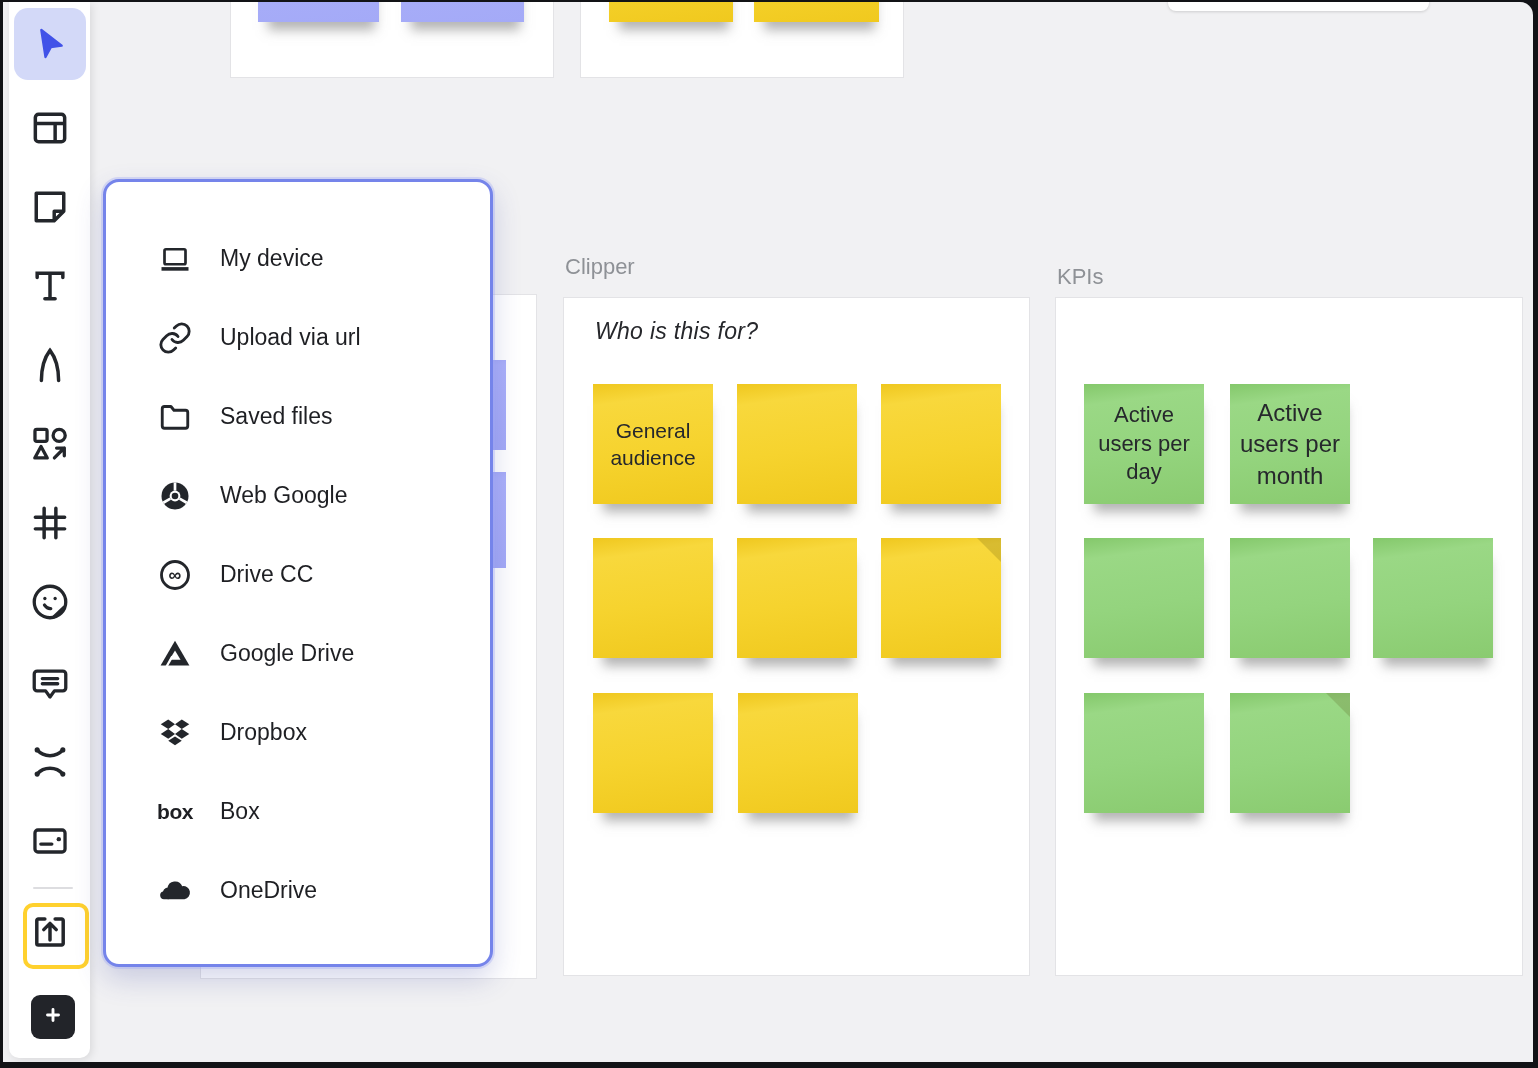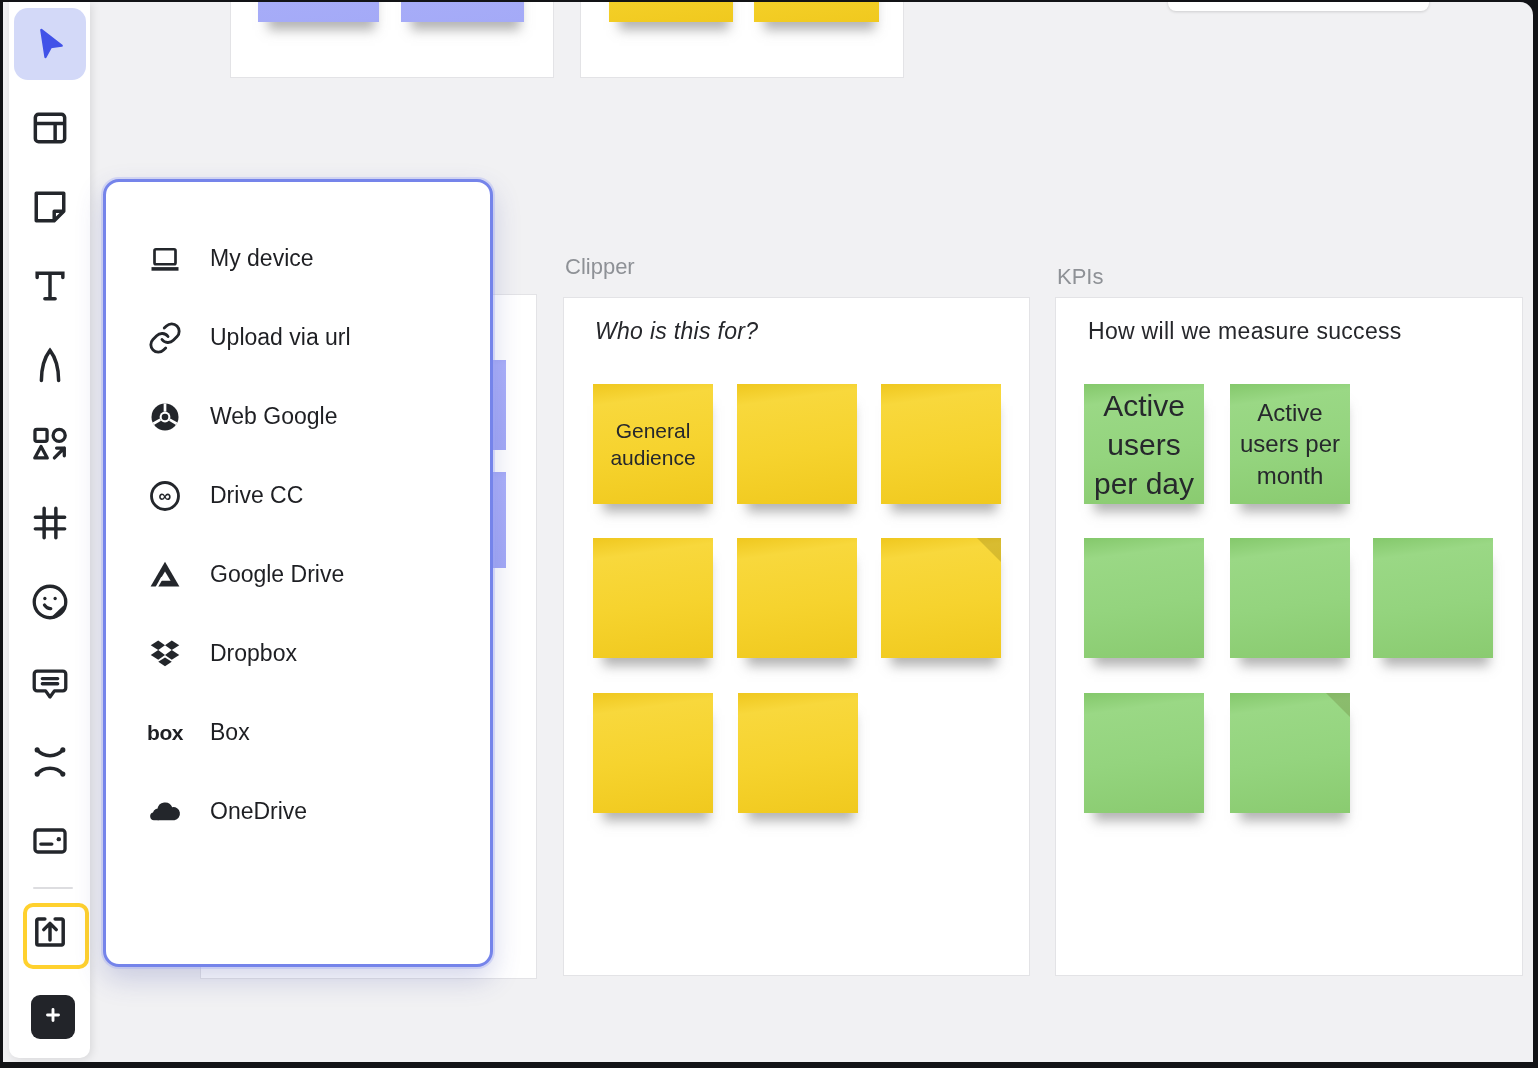--- a/index.html
+++ b/index.html
@@ -65,21 +65,21 @@
     border-radius:9px;display:flex;align-items:center;justify-content:center;cursor:pointer;
   }
   
   #upload-menu{
     position:absolute;left:100px;top:177px;width:390px;height:788px;box-sizing:border-box;
     background:#fff;border:3px solid #7584EA;border-radius:16px;
     box-shadow:0 0 0 2px rgba(160,170,245,.35), 0 12px 28px rgba(60,70,160,.22);
     z-index:40;padding-top:37px;
   }
   .menu-item{
-    height:79px;display:flex;align-items:center;padding-left:40px;cursor:pointer;
+    height:79px;display:flex;align-items:center;padding-left:50px;cursor:pointer;
   }
   .menu-item .mi-icon{
     width:38px;height:38px;display:flex;align-items:center;justify-content:center;flex:0 0 38px;
   }
   .menu-item .mi-label{
     margin-left:26px;font-size:23px;color:#1E1F23;white-space:nowrap;
   }
   .boxlogo{font-weight:700;font-size:21px;color:#1E1F23;letter-spacing:-.5px;}
   
   .title-fragment{
@@ -135,22 +135,21 @@
     </div>
   <div class="note yellow" style="left:590px;top:691px;">
       <span class="txt"></span>
     </div>
   <div class="note yellow" style="left:735px;top:691px;">
       <span class="txt"></span>
     </div>
 
   <div class="frame-title" style="left:1054px;top:252px;margin-top:10px;">KPIs</div>
   <div class="frame" style="left:1052px;top:295px;width:468px;height:679px;"></div>
-  <div class="board-heading" style="left:1085px;top:316px;">How will we measure success</div>
-  <div class="note green" style="left:1081px;top:382px;font-size:30px;">
+  <div class="note green" style="left:1081px;top:382px;font-size:22px;">
       <span class="txt">Active users per day</span>
     </div>
   <div class="note green" style="left:1227px;top:382px;font-size:24px;">
       <span class="txt">Active users per month</span>
     </div>
   <div class="note green" style="left:1081px;top:536px;">
       <span class="txt"></span>
     </div>
   <div class="note green" style="left:1227px;top:536px;">
       <span class="txt"></span>
@@ -307,20 +306,28 @@
     <div class="menu-item">
       <span class="mi-icon">
         <svg width="36" height="36" viewBox="0 0 24 24" fill="none" stroke="#23262B" stroke-width="1.9" stroke-linecap="round" stroke-linejoin="round">
             <path d="M10 13a5 5 0 007.54.54l2.5-2.5a5 5 0 00-7.07-7.07L11.5 5.4"></path>
             <path d="M14 11a5 5 0 00-7.54-.54l-2.5 2.5a5 5 0 007.07 7.07l1.43-1.43"></path>
           </svg>
       </span>
       <span class="mi-label">Upload via url</span>
     </div>
 
+    <div class="menu-item">
+      <span class="mi-icon">
+        <svg width="36" height="36" viewBox="0 0 24 24" fill="none" stroke="#23262B" stroke-width="1.9" stroke-linejoin="round">
+            <path d="M3.5 18V6.5A1.5 1.5 0 015 5h4.3l2 2.5H19a1.5 1.5 0 011.5 1.5v9A1.5 1.5 0 0119 19.5H5A1.5 1.5 0 013.5 18z"></path>
+          </svg>
+      </span>
+      <span class="mi-label">Saved files</span>
+    </div>
 
     <div class="menu-item">
       <span class="mi-icon">
         <svg width="36" height="36" viewBox="0 0 24 24">
             <circle cx="12" cy="12" r="9" fill="#23262B"></circle>
             <g stroke="#FFFFFF" stroke-width="1.8">
               <line x1="12" y1="8.4" x2="12" y2="3"></line>
               <line x1="15.1" y1="13.8" x2="19.8" y2="16.5"></line>
               <line x1="8.9" y1="13.8" x2="4.2" y2="16.5"></line>
             </g>

